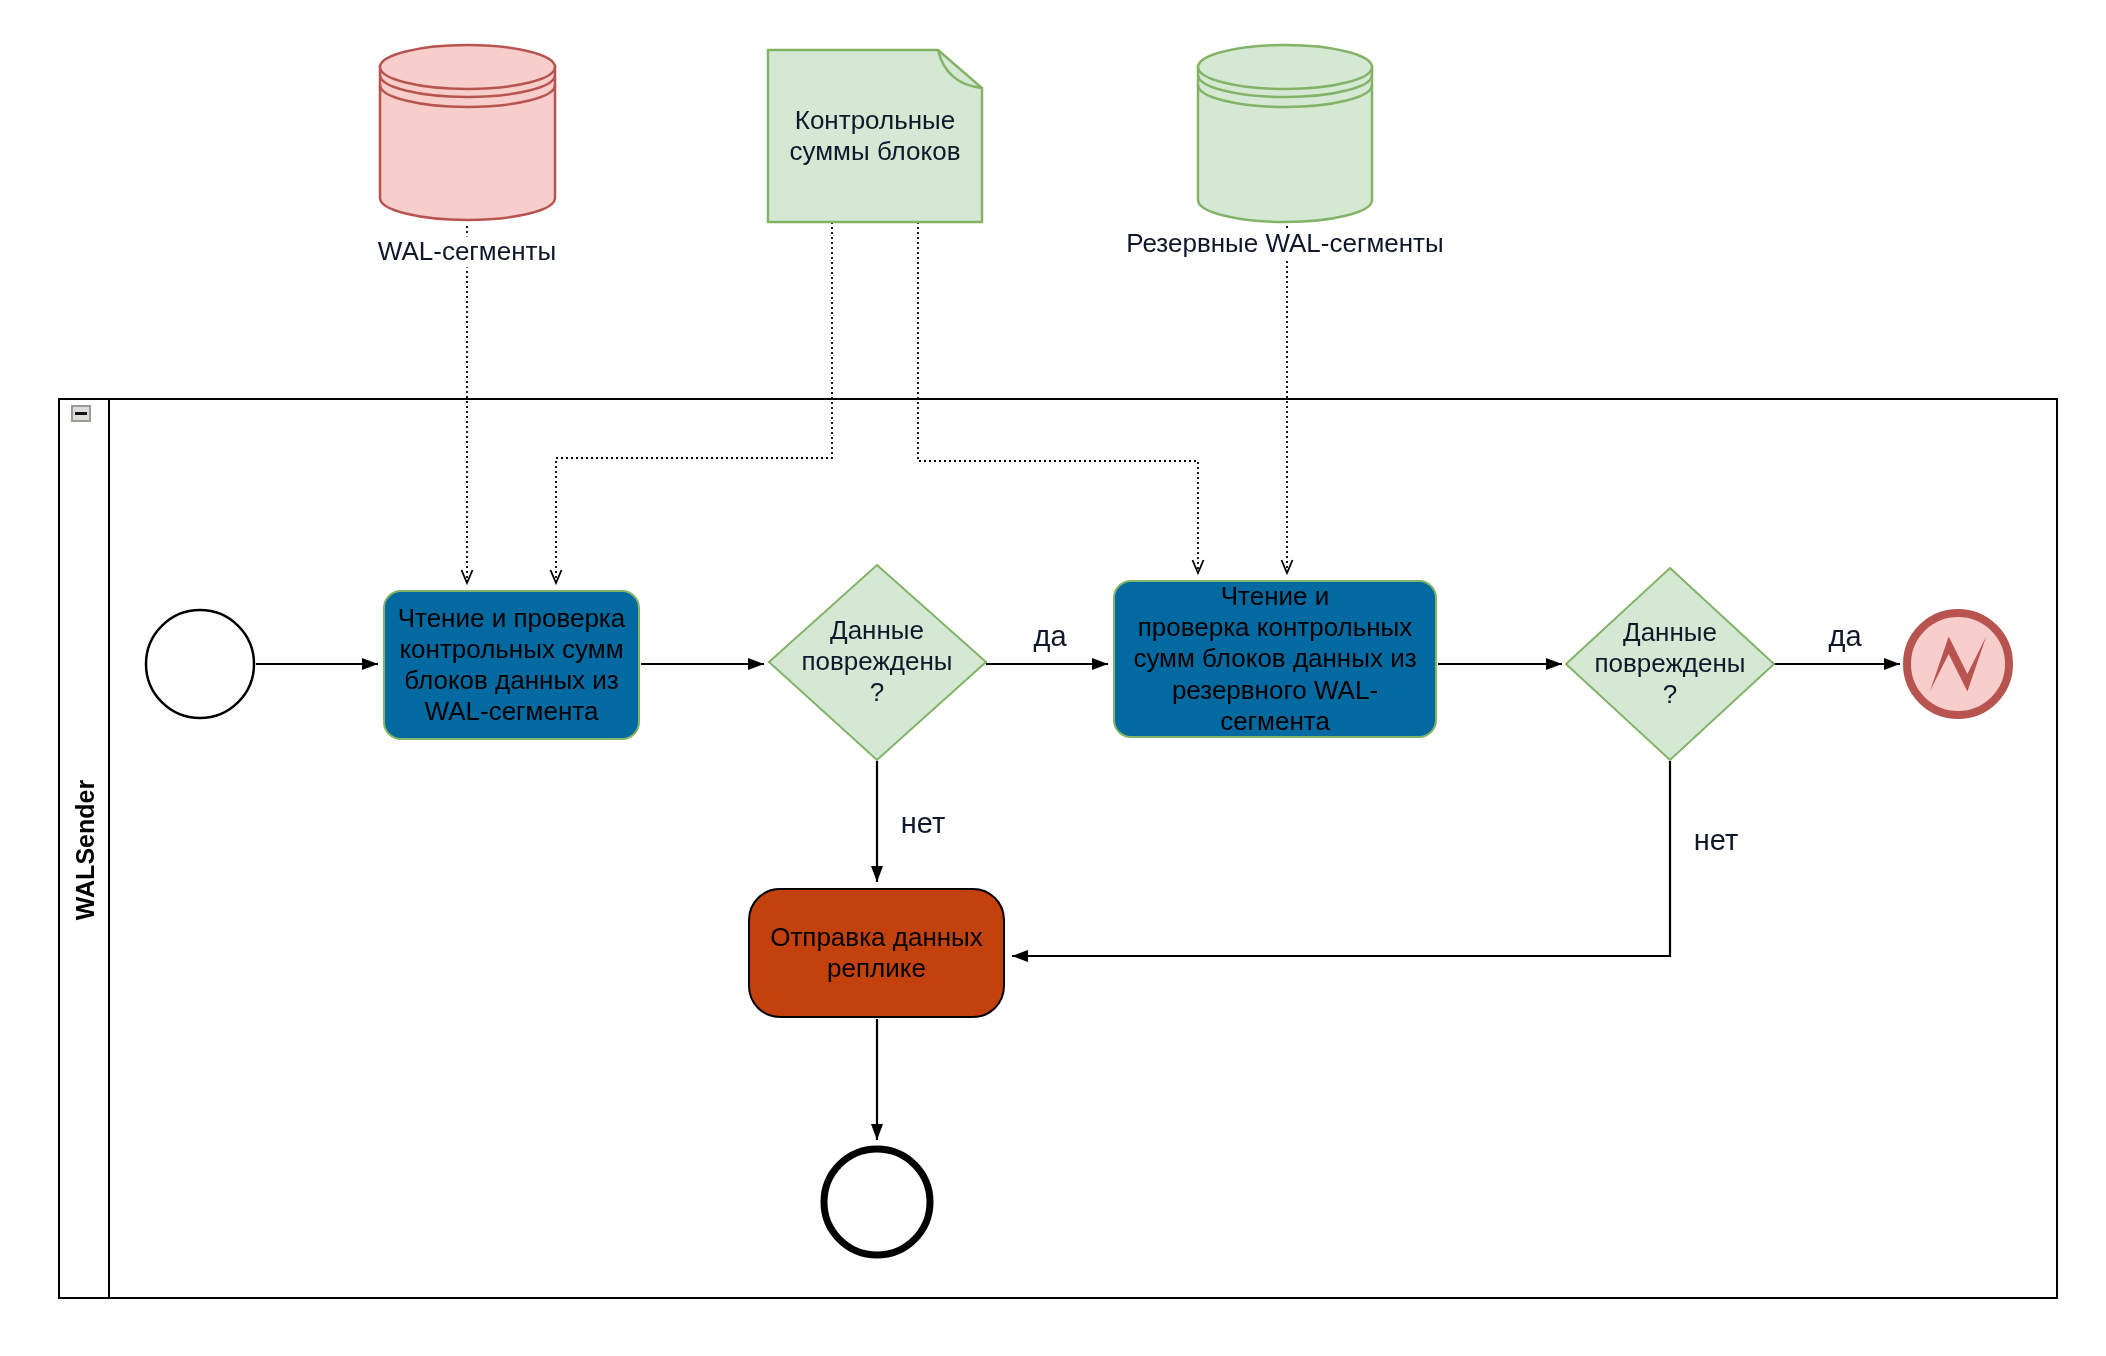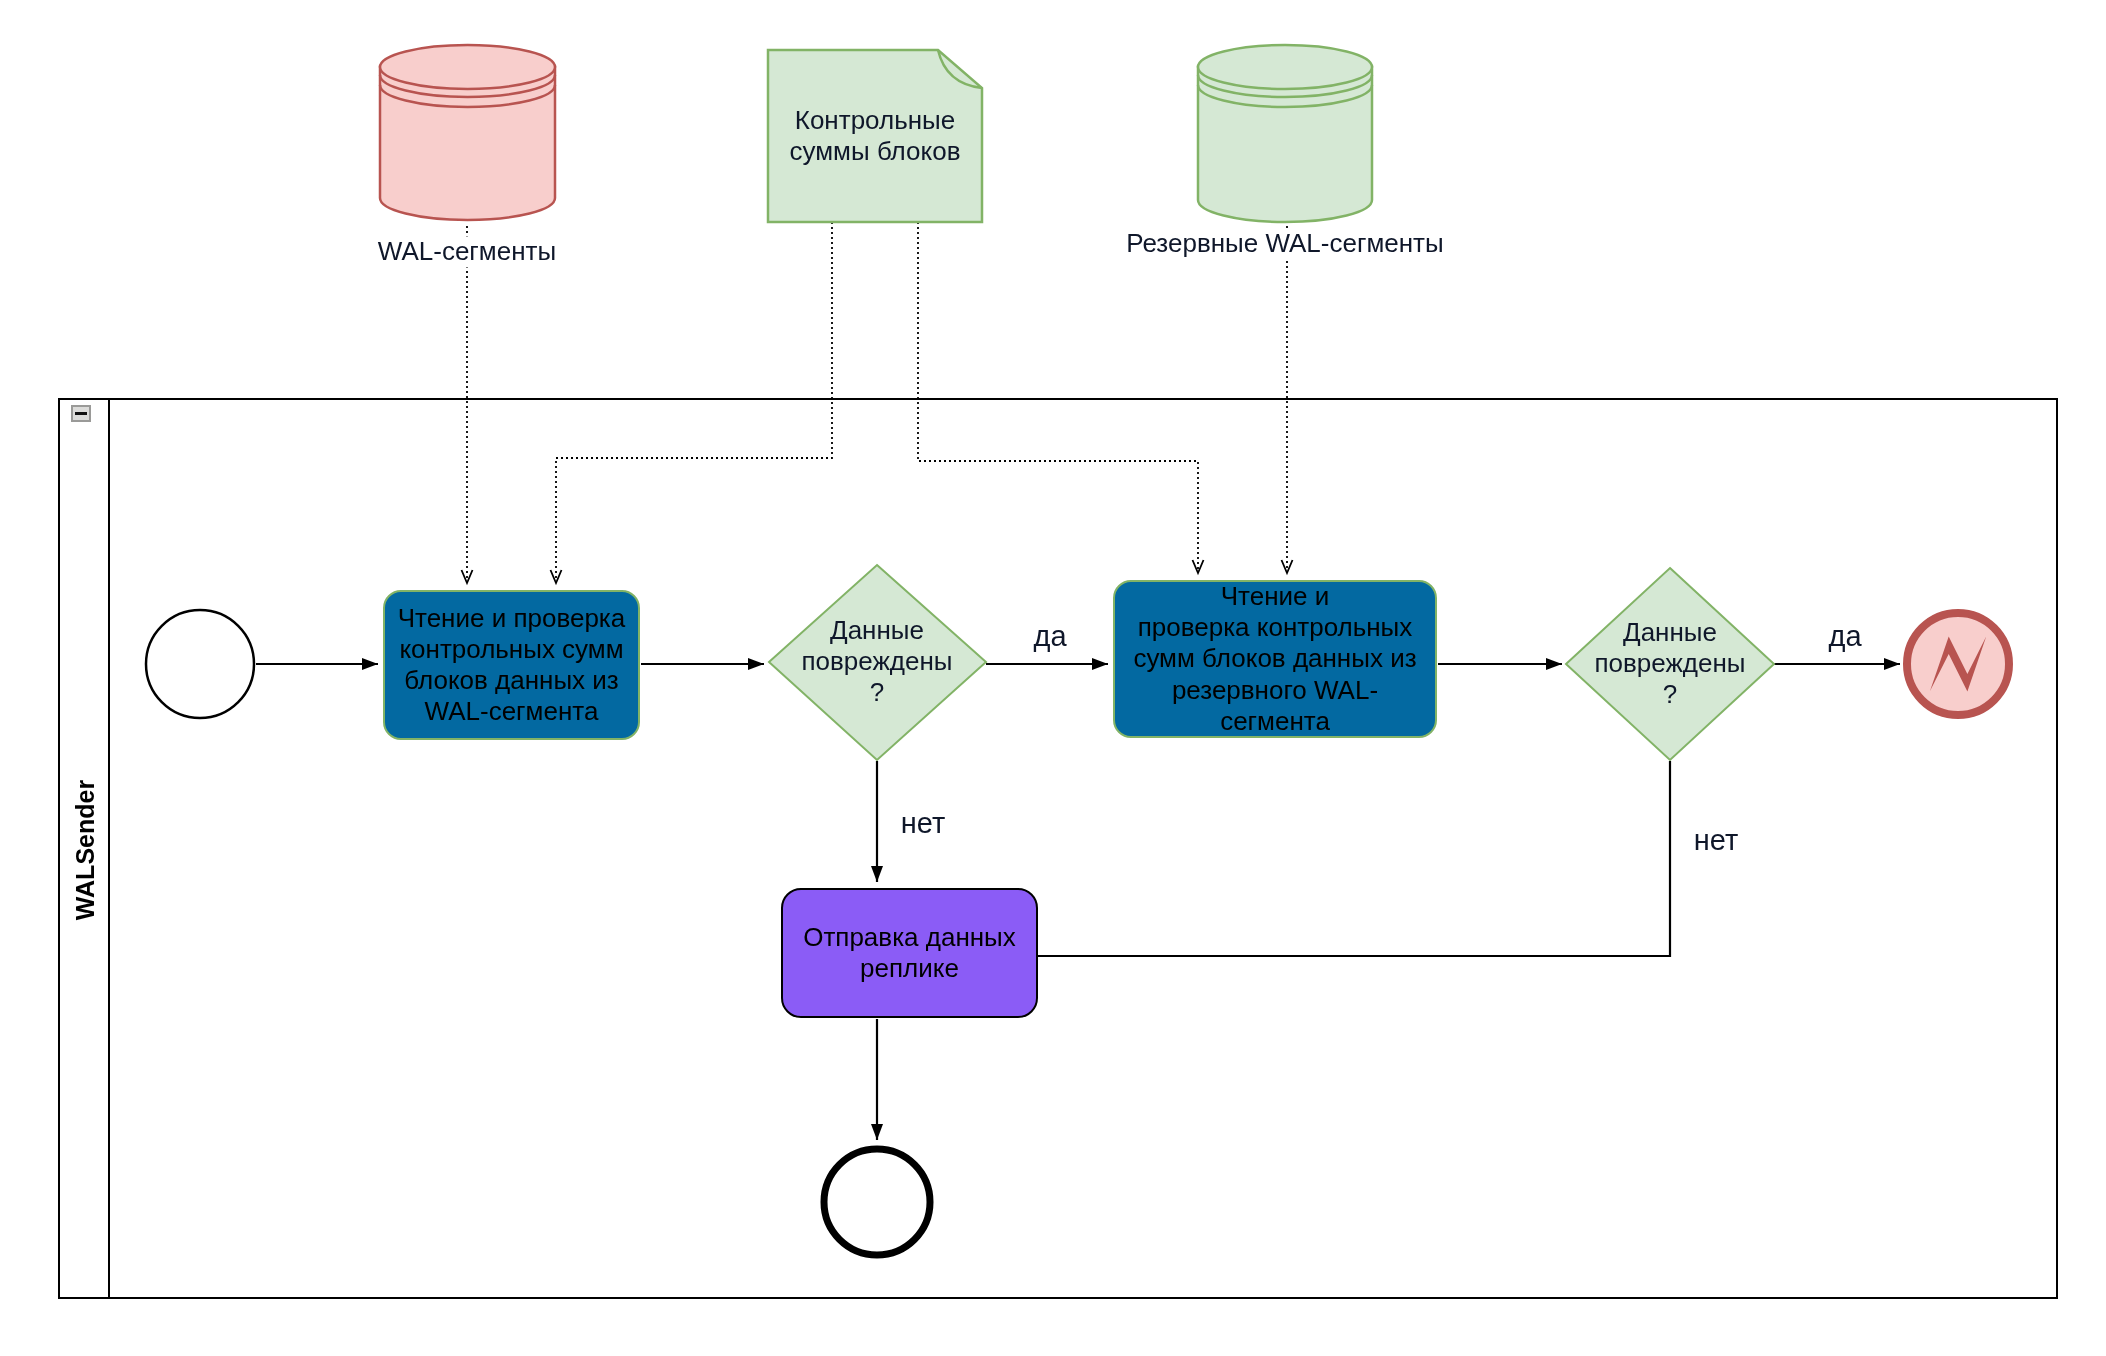--- a/index.html
+++ b/index.html
@@ -23,21 +23,21 @@
     position:absolute;z-index:2;
     display:flex;align-items:center;justify-content:center;
     text-align:center;white-space:pre-line;
     font-size:26px;line-height:1.2;color:#000;
     box-sizing:border-box;
   }
   .task-green{
     background:#0369a1;border:2.5px solid #82b366;border-radius:18px;
   }
   .task-white{
-    background:#8b5cf6;border:2.5px solid #000000;border-radius:20px;margin-left:33px;
+    background:#c2410c;border:2.5px solid #000000;border-radius:32px;
   }
   .pool{
     position:absolute;left:58px;top:398px;width:2000px;height:901px;
     border:2.5px solid #000;box-sizing:border-box;z-index:0;background:#fff;
   }
   .lane-strip{
     position:absolute;left:0;top:0;bottom:0;width:50px;
     border-right:2.5px solid #000;box-sizing:border-box;
   }
   .pool-title{

